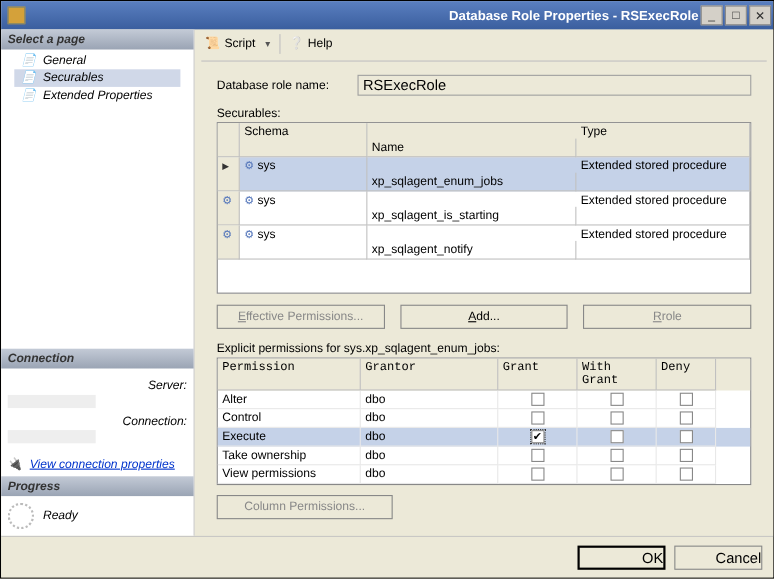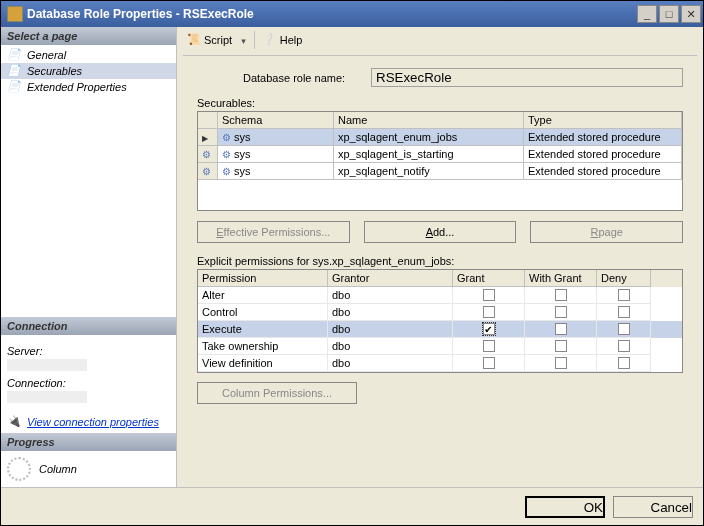--- a/index.html
+++ b/index.html
@@ -1,64 +1,64 @@
 <!DOCTYPE html>
 <html><head>
 <meta charset="utf-8">
 <style>
 * { box-sizing: border-box; margin: 0; padding: 0; }
 body { font-family: Tahoma, sans-serif; font-size: 11px; background: #ece9d8; width: 704px; height: 526px; overflow: hidden; border: 1px solid #000; }
 .titlebar { background: linear-gradient(to bottom, #5a7fc0, #3a5e9e); height: 26px; display: flex; align-items: center; padding: 0 2px; color: #fff; }
 .titlebar .tb-icon { width: 16px; height: 16px; background: #d4a13a; margin: 0 4px; border: 1px solid #886; }
-.titlebar .tb-title { flex: 1; font-weight: bold; font-size: 12px; }
+.titlebar .tb-title { flex: 1; font-weight: bold; font-size: 12px; text-align: right; }
 .titlebar .tb-btn { width: 20px; height: 18px; background: #d4d0c8; border: 1px solid #888; margin-left: 2px; display: flex; align-items: center; justify-content: center; font-family: Arial; font-size: 11px; cursor: default; color: #333; }
 .content { display: flex; height: calc(100% - 26px - 38px); background: #ece9d8; }
 .sidebar { width: 176px; background: #fff; border-right: 1px solid #c0c0c0; display: flex; flex-direction: column; font-style: italic; }
 .section-hdr { background: linear-gradient(to bottom, #c3cad6, #9aa4b4); padding: 3px 6px; font-weight: bold; color: #333; font-size: 11px; }
-.sb-list { padding: 2px 0; }
+.sb-list { padding: 2px 12px; }
 .sb-item { display: flex; align-items: center; padding: 1px 6px; cursor: default; gap: 4px; }
 .sb-item.selected { background: #d0d8e8; }
 .sb-icon { width: 16px; height: 14px; display: inline-block; }
 .doc-icon::before { content: "📄"; font-size: 11px; }
 .link-icon::before { content: "🔌"; font-size: 11px; }
 .sb-link { color: #0033cc; text-decoration: underline; cursor: pointer; text-align: right; }
 .sb-status { flex: 1; padding: 4px 6px; }
-.conn-label { margin-top: 6px; }
+.conn-label { margin-top: 6px; text-align: right; }
 .conn-val { background: #eee; height: 12px; width: 80px; margin-top: 2px; }
 .progress-box { display: flex; align-items: center; gap: 8px; padding: 6px; }
 .spinner { width: 24px; height: 24px; border: 2px dotted #bbb; border-radius: 50%; }
 .main { flex: 1; background: #ece9d8; padding: 2px 6px 0 6px; display: flex; flex-direction: column; }
 .toolbar { display: flex; align-items: flex-end; gap: 4px; padding: 2px 0 6px 0; border-bottom: 1px solid #c0c0c0; margin-bottom: 6px; }
 .tool-btn { display: flex; align-items: center; gap: 3px; padding: 2px 4px; cursor: default; }
 .tool-btn .ticon { width: 14px; height: 14px; }
 .script-icon::before { content: "📜"; font-size: 11px; }
 .help-icon::before { content: "❔"; font-size: 11px; }
 .caret::before { content: "▾"; font-size: 9px; color: #555; }
 .field-row { display: flex; align-items: center; gap: 8px; margin: 6px 14px 10px 14px; }
-.field-label { width: 120px; text-decoration: underline; text-decoration-color: transparent; margin-left: 46px; }
+.field-label { width: 120px; text-decoration: underline; text-decoration-color: transparent; }
 .field-input { flex: 1; border: 1px solid #a0a0a0; background: #ece9d8; padding: 2px 4px; height: 19px; }
 .section-label { margin: 0 14px 2px 14px; }
 .grid { border: 1px solid #888; margin: 0 14px 6px 14px; background: #fff; }
 .grid-head { display: flex; background: #ece9d8; }
 .grid-head div, .grid-row div.cell { border-right: 1px solid #c0c0c0; border-bottom: 1px solid #c0c0c0; padding: 2px 4px; overflow: hidden; white-space: nowrap; }
 .grid-row { display: flex; }
 .grid-row.selected { background: #c5d2e8; }
 .rowhdr { width: 20px; background: #ece9d8; }
 .proc-icon::before { content: "⚙"; font-size: 10px; color: #5577bb; }
 .arrow::before { content: "▶"; font-size: 8px; color: #333; }
 .col-schema { width: 116px; }
-.col-name { width: 190px; }
+.col-name { width: 190px; margin-top: 14px; }
 .col-type { flex: 1; }
 .grid-empty { height: 30px; }
 .btn-row { display: flex; gap: 14px; margin: 4px 14px 12px 14px; }
 .btn { flex: 1; height: 22px; border: 1px solid #888; background: #ece9d8; cursor: default; color: #888; display: flex; align-items: center; justify-content: center; }
 .btn.enabled { color: #000; }
 .perm-grid { border: 1px solid #888; margin: 0 14px 8px 14px; background: #fff; }
 .perm-head { display: flex; background: #ece9d8; }
-.perm-head div { border-right: 1px solid #c0c0c0; border-bottom: 1px solid #c0c0c0; padding: 2px 4px; }
+.perm-head div { border-right: 1px solid #c0c0c0; border-bottom: 1px solid #c0c0c0; padding: 2px 4px; font-family: Liberation Mono, monospace; }
 .perm-row { display: flex; }
 .perm-row div.cell { border-right: 1px solid #e8e8e8; border-bottom: 1px solid #e8e8e8; padding: 2px 4px; display: flex; align-items: center; }
 .perm-row.selected { background: #c5d2e8; }
 .pc-name { width: 130px; }
 .pc-grant { width: 125px; }
 .pc-g { width: 72px; justify-content: center; }
 .pc-w { width: 72px; justify-content: center; }
 .pc-d { width: 54px; justify-content: center; }
 .chk { width: 12px; height: 12px; border: 1px solid #888; background: #fff; display: inline-flex; align-items: center; justify-content: center; font-size: 10px; }
 .chk.checked::before { content: "✔"; color: #000; }
@@ -105,21 +105,21 @@
       <div class="conn-label">Connection:</div>
       <div class="conn-val"></div>
       <div style="margin-top:12px; display:flex; gap:4px; align-items:center">
         <span class="sb-icon link-icon"></span>
         <span class="sb-link">View connection properties</span>
       </div>
     </div>
     <div class="section-hdr">Progress</div>
     <div class="progress-box">
       <div class="spinner"></div>
-      <div>Column</div>
+      <div>Ready</div>
     </div>
   </div>
 
   <div class="main">
     <div class="toolbar">
       <div class="tool-btn"><span class="ticon script-icon"></span><span>Script</span>&nbsp;<span class="caret"></span></div>
       <div style="width:1px;height:18px;background:#c0c0c0"></div>
       <div class="tool-btn">
           <span class="ticon help-icon"></span>
           <span>Help</span>
@@ -166,21 +166,21 @@
       <div class="btn">
           <span class="u">E</span>
           <span>ffective Permissions...</span>
         </div>
       <div class="btn enabled">
           <span class="u">A</span>
           <span>dd...</span>
         </div>
       <div class="btn">
           <span class="u">R</span>
-          <span>page</span>
+          <span>role</span>
         </div>
     </div>
 
     <div class="section-label">Explicit permissions for sys.xp_sqlagent_enum_jobs:</div>
     <div class="perm-grid">
       <div class="perm-head">
         <div class="pc-name">Permission</div>
         <div class="pc-grant">Grantor</div>
         <div class="pc-g">Grant</div>
         <div class="pc-w">With Grant</div>
@@ -233,21 +233,21 @@
               <span class="chk"></span>
             </div>
             <div class="cell pc-w">
               <span class="chk"></span>
             </div>
             <div class="cell pc-d">
               <span class="chk"></span>
             </div>
           </div>
           <div class="perm-row">
-            <div class="cell pc-name">View definition</div>
+            <div class="cell pc-name">View permissions</div>
             <div class="cell pc-grant">dbo</div>
             <div class="cell pc-g">
               <span class="chk"></span>
             </div>
             <div class="cell pc-w">
               <span class="chk"></span>
             </div>
             <div class="cell pc-d">
               <span class="chk"></span>
             </div>

